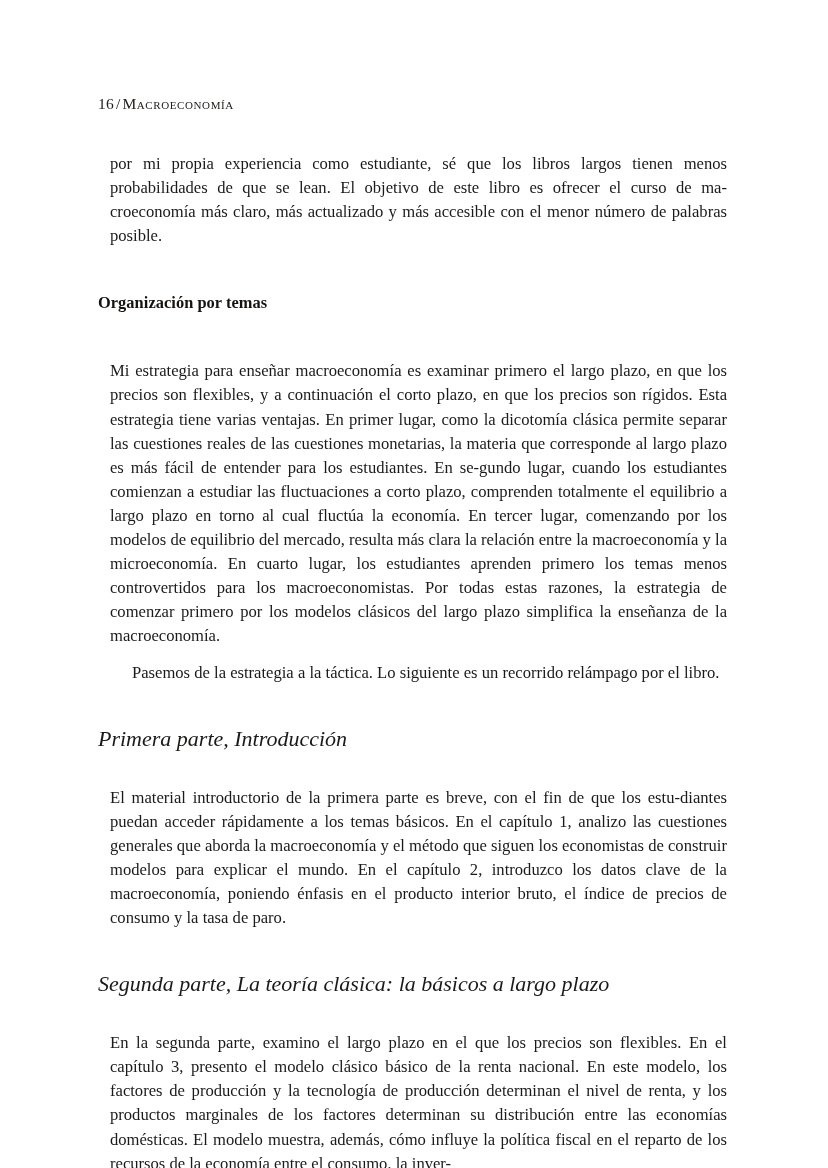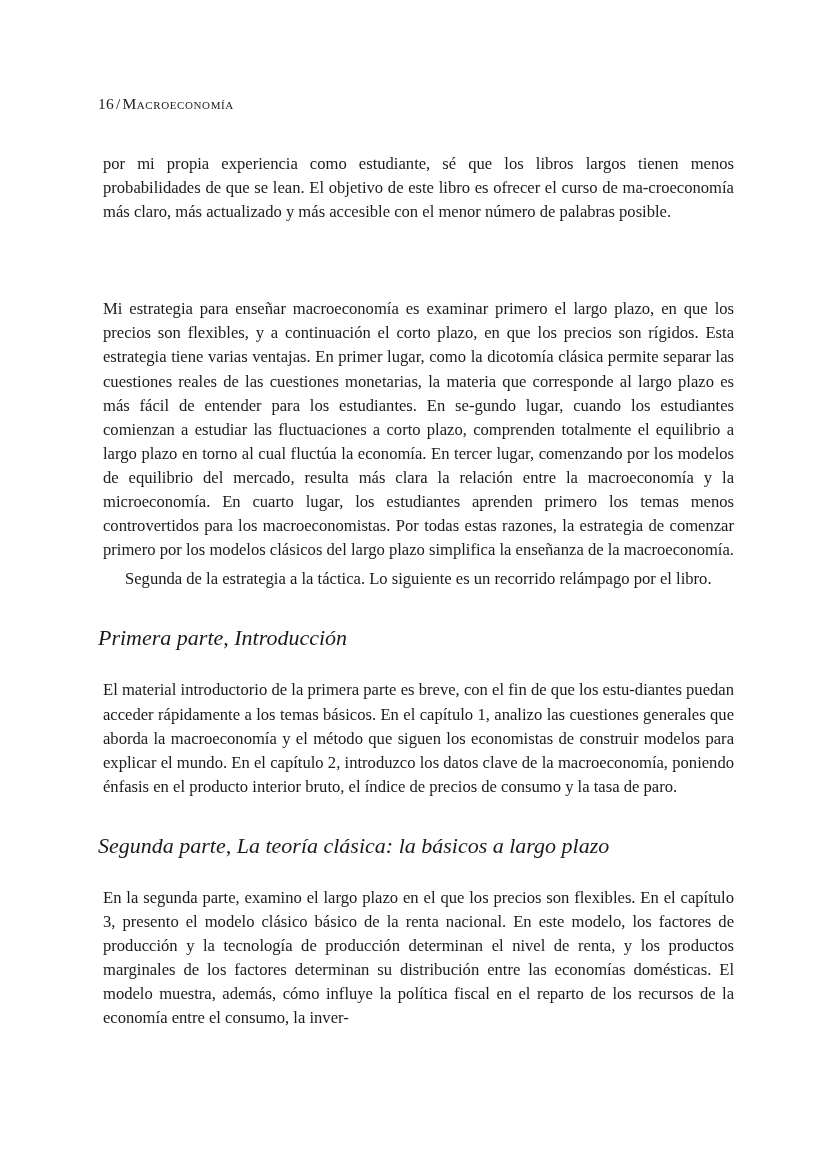--- a/index.html
+++ b/index.html
@@ -38,21 +38,21 @@
   }
   .running-head .smallcaps {
     font-variant: small-caps;
     letter-spacing: 0.6px;
   }
   p.body {
     font-size: 16.6px;
     line-height: 24.1px;
     text-align: justify;
     text-justify: inter-word;
-    margin: 5px;
+    margin: 12px;
     hyphens: manual;
     color: #1c1a19;
   }
   p.body.indent {
     text-indent: 22px;
   }
   h2.section-heading {
     font-size: 16.4px;
     line-height: 24px;
     font-weight: bold;
@@ -82,26 +82,27 @@
   <div class="content">
 
     <div class="running-head">
       <span class="folio">16</span><span class="sep">/</span><span class="smallcaps">Macroeconomía</span>
     </div>
 
     <p class="body">por mi propia experiencia como estudiante, sé que los libros largos tienen menos probabilidades de que se lean. El objetivo de este libro es ofrecer el curso de ma-croeconomía más claro, más actualizado y más accesible con el menor número de palabras posible.</p>
 
     <div class="sp-before-h2"></div>
 
+    <h2 class="section-heading">Organización por temas</h2>
 
     <div class="sp-after-h2"></div>
 
     <p class="body">Mi estrategia para enseñar macroeconomía es examinar primero el largo plazo, en que los precios son flexibles, y a continuación el corto plazo, en que los precios son rígidos. Esta estrategia tiene varias ventajas. En primer lugar, como la dicotomía clásica permite separar las cuestiones reales de las cuestiones monetarias, la materia que corresponde al largo plazo es más fácil de entender para los estudiantes. En se-gundo lugar, cuando los estudiantes comienzan a estudiar las fluctuaciones a corto plazo, comprenden totalmente el equilibrio a largo plazo en torno al cual fluctúa la economía. En tercer lugar, comenzando por los modelos de equilibrio del mercado, resulta más clara la relación entre la macroeconomía y la microeconomía. En cuarto lugar, los estudiantes aprenden primero los temas menos controvertidos para los macroeconomistas. Por todas estas razones, la estrategia de comenzar primero por los modelos clásicos del largo plazo simplifica la enseñanza de la macroeconomía.</p>
 
-    <p class="body indent">Segunda de la estrategia a la táctica. Lo siguiente es un recorrido relámpago por el libro.</p>
+    <p class="body indent">Pasemos de la estrategia a la táctica. Lo siguiente es un recorrido relámpago por el libro.</p>
 
     <div class="sp-before-h3"></div>
 
     <h3 class="sub-heading">Primera parte, Introducción</h3>
 
     <div class="sp-after-h3"></div>
 
     <p class="body">El material introductorio de la primera parte es breve, con el fin de que los estu-diantes puedan acceder rápidamente a los temas básicos. En el capítulo 1, analizo las cuestiones generales que aborda la macroeconomía y el método que siguen los economistas de construir modelos para explicar el mundo. En el capítulo 2, introduzco los datos clave de la macroeconomía, poniendo énfasis en el producto interior bruto, el índice de precios de consumo y la tasa de paro.</p>
 
     <div class="sp-before-h3b"></div>

